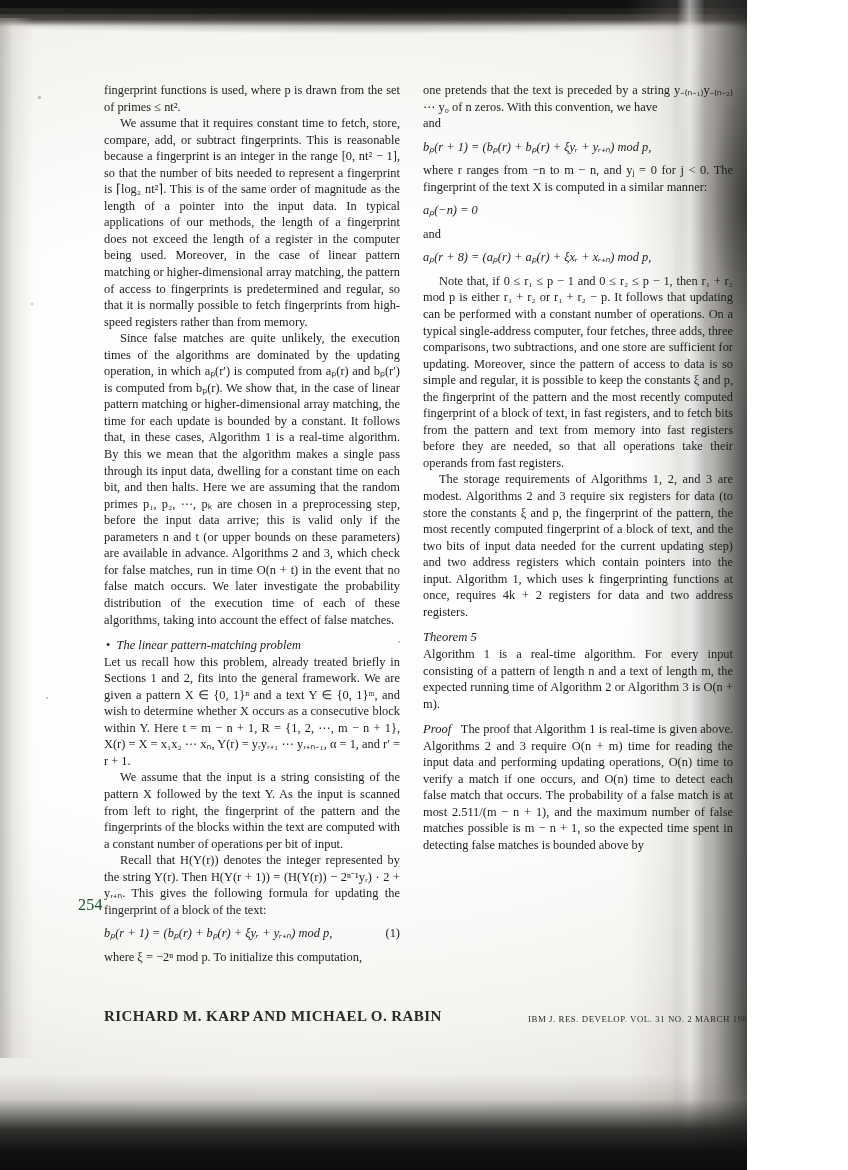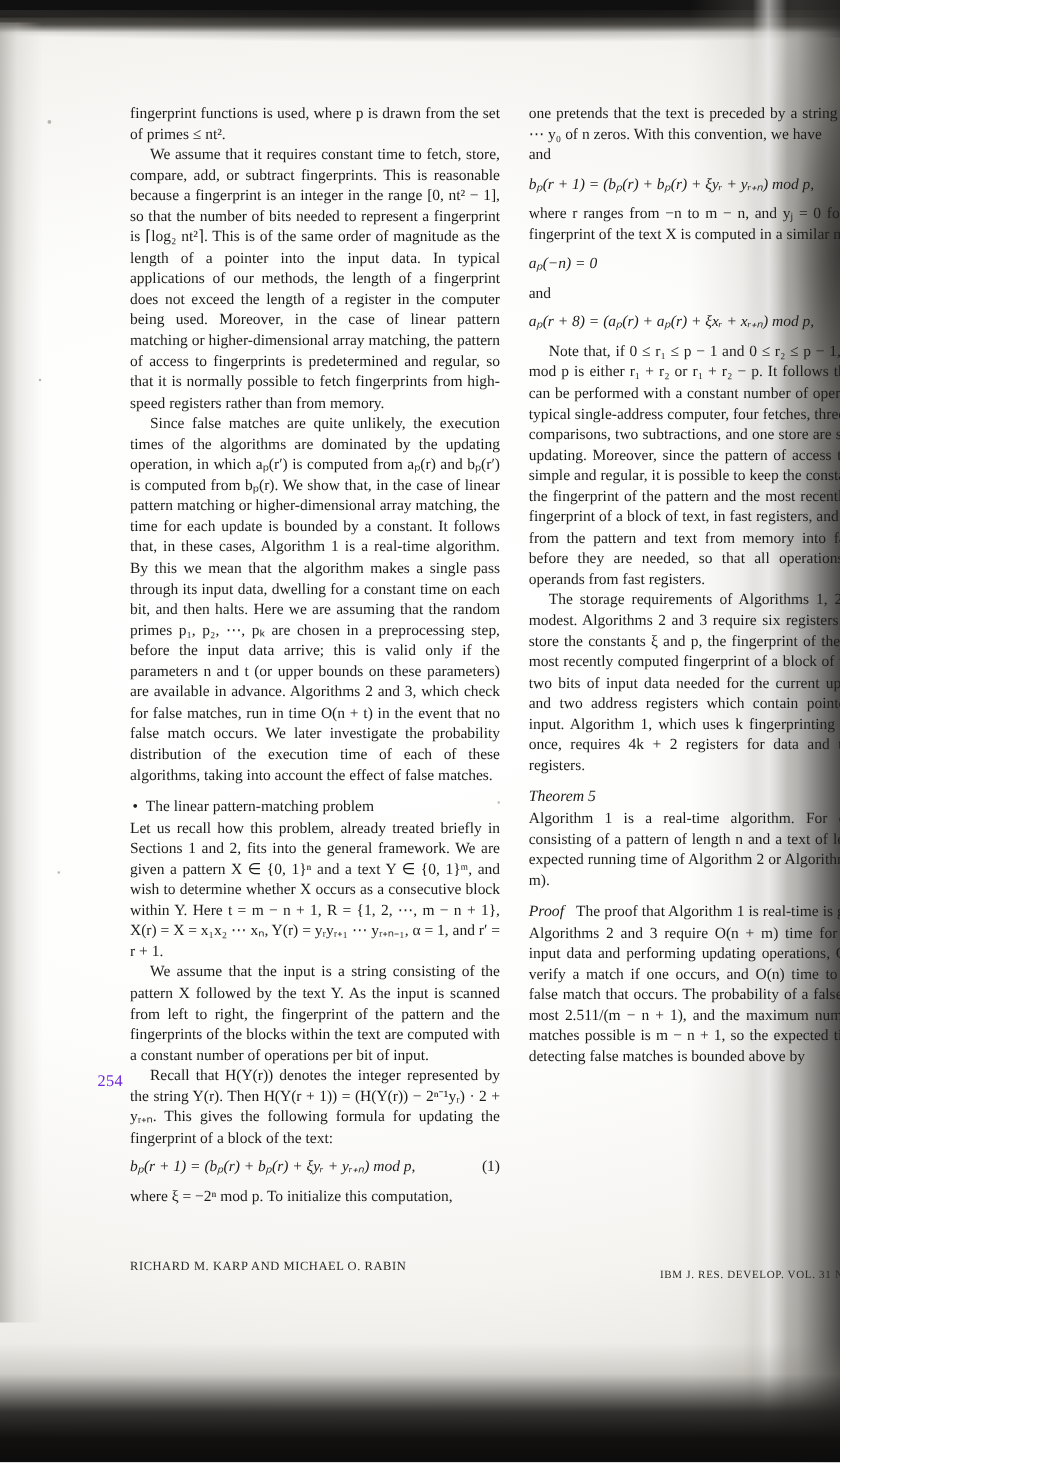--- a/index.html
+++ b/index.html
@@ -2,21 +2,21 @@
 <html><head>
 <meta charset="utf-8">
 <style>
   html, body {
     margin: 0;
     padding: 0;
     background: #ffffff;
   }
   #page {
     position: relative;
-    width: 672px;
+    width: 747px;
     height: 1170px;
     overflow: hidden;
     background: #ffffff;
     font-family: "Liberation Serif", serif;
     color: #1a1a1a;
   }
 
   
   .scan-bg {
     position: absolute;
@@ -103,20 +103,21 @@
 
   p { margin: 0; text-indent: 16px; }
   p.noind { text-indent: 0; }
   p + p { margin-top: 0; }
   .gap { height: 9px; }
   .gap-sm { height: 5px; }
   .gap-lg { height: 13px; }
 
   .bullethead {
     text-indent: 0;
+    font-style: italic;
     margin-left: 2px;
   }
   .bullethead::before {
     content: "\2022\00a0\00a0";
     font-style: normal;
   }
   .headi {
     text-indent: 0;
     font-style: italic;
     font-size: 12.6px;
@@ -131,34 +132,35 @@
   .display .eqno {
     position: absolute;
     right: 0;
     font-style: normal;
   }
 
   
   .folio {
     position: absolute;
     left: 78px;
-    top: 857px;
-    font-size: 13px;
-    color: #6d28d9;
+    top: 896px;
+    font-size: 16px;
+    color: #14532d;
     letter-spacing: 0.3px;
   }
 
   
   .footer-left {
     position: absolute;
     left: 104px;
     top: 1008px;
-    font-size: 10px;
+    font-size: 15px;
     letter-spacing: 0.45px;
     color: #2b2a28;
+    font-weight: bold;
   }
   .footer-right {
     position: absolute;
     left: 528px;
     top: 1014px;
     font-size: 8.8px;
     letter-spacing: 0.55px;
     color: #2b2a28;
   }
   .footer-logo {

